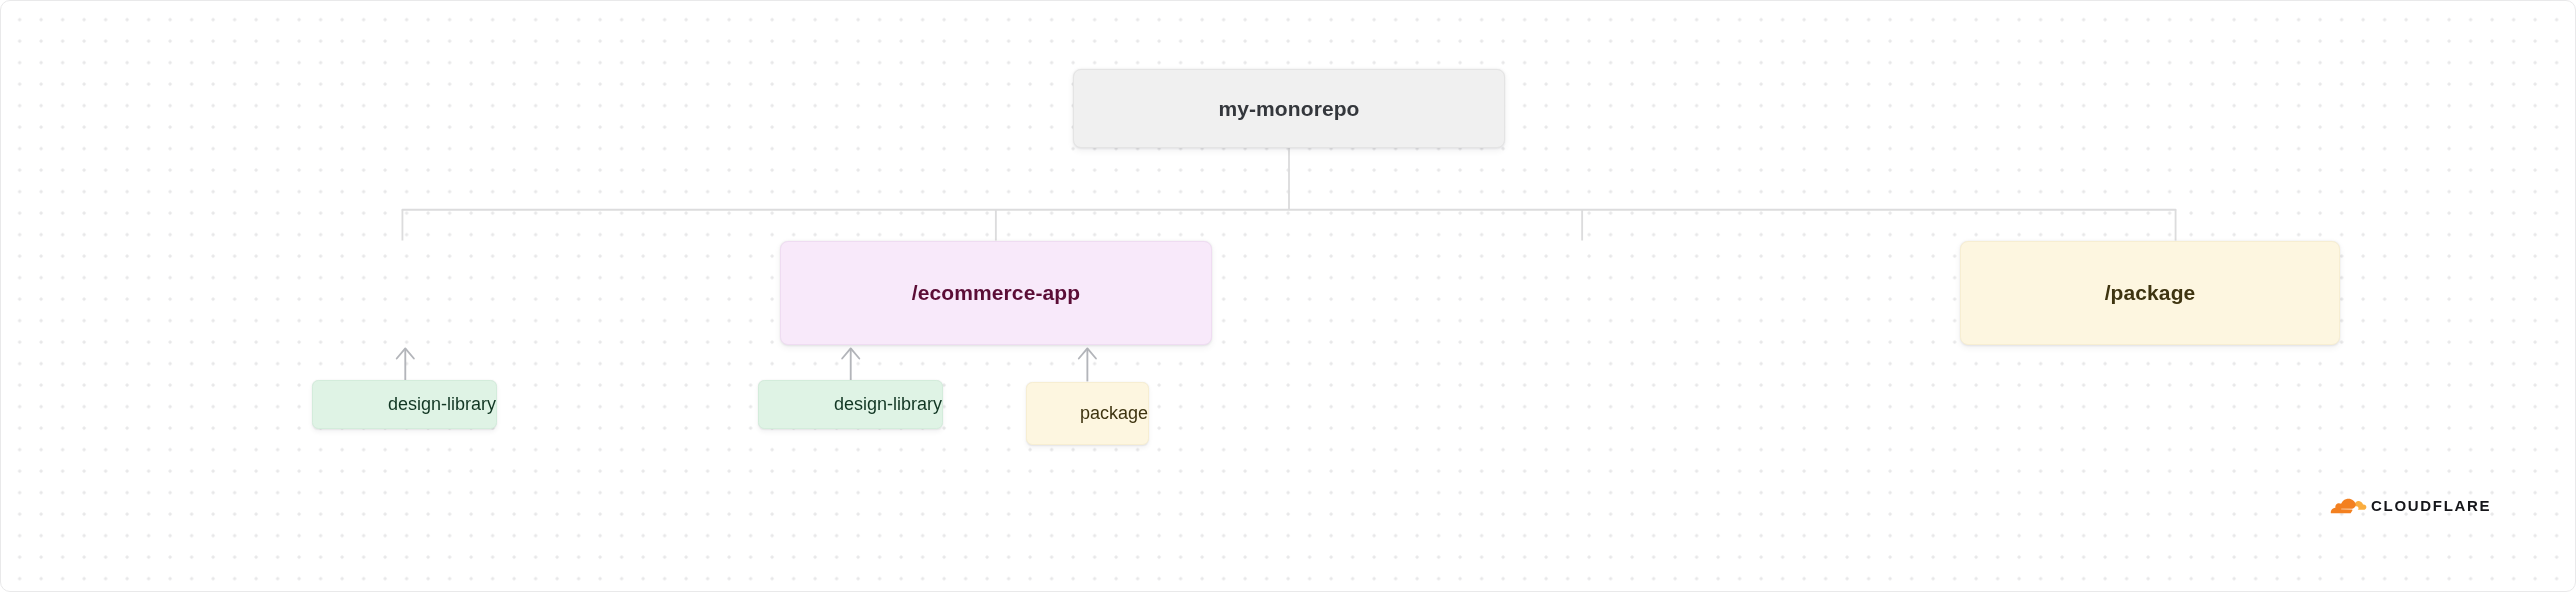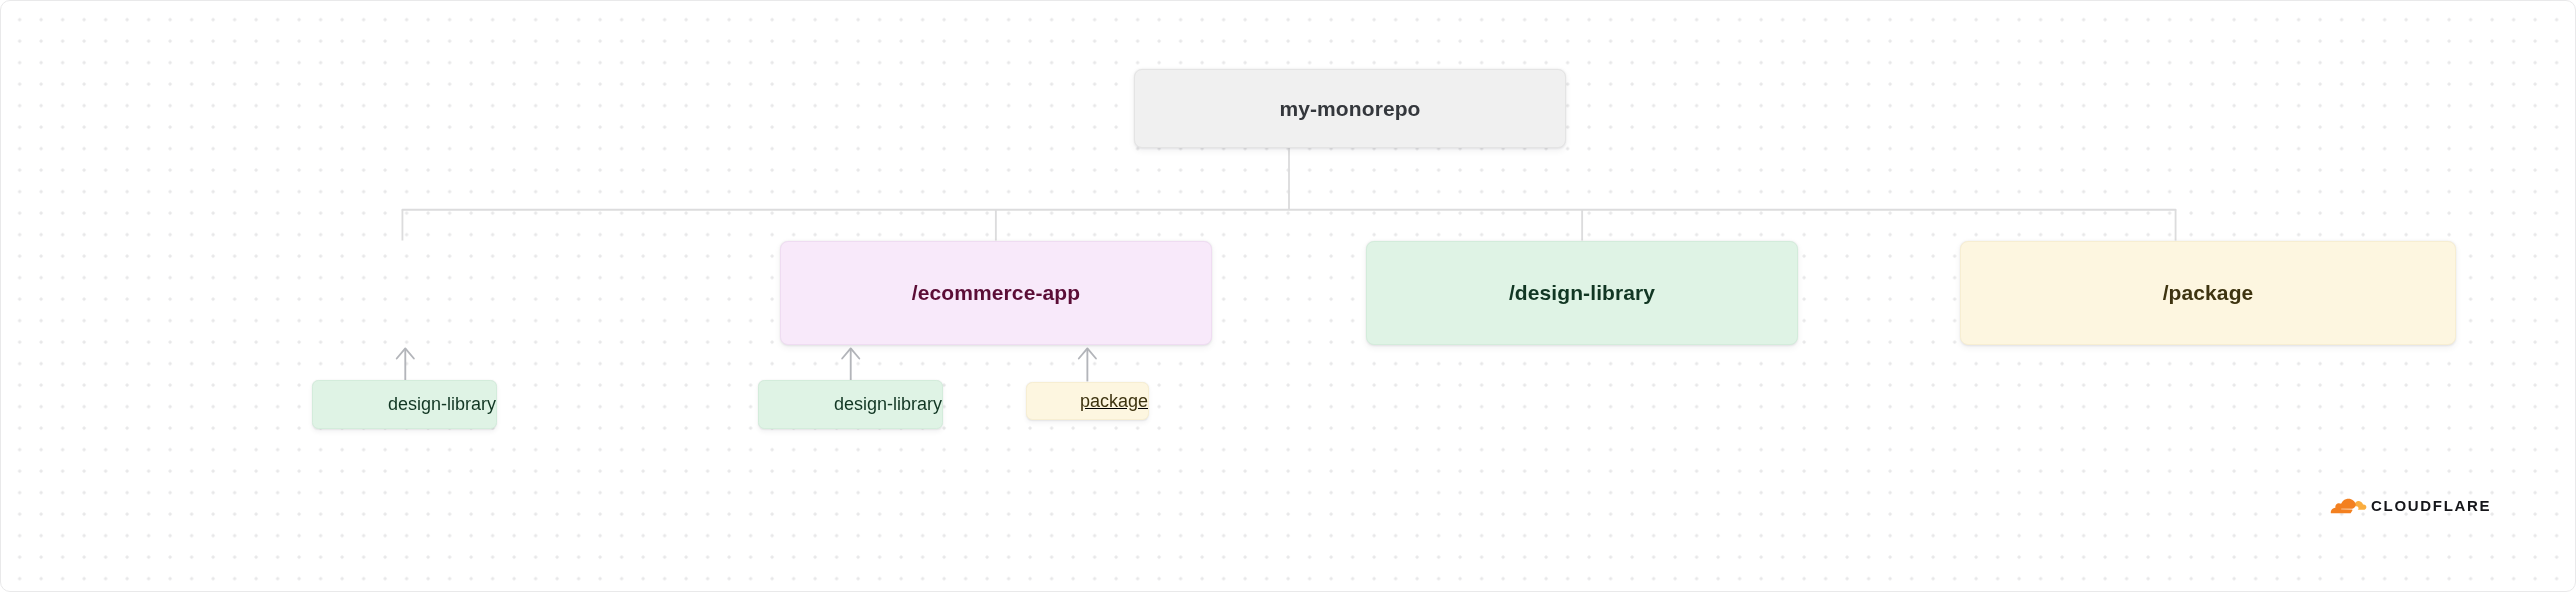--- a/index.html
+++ b/index.html
@@ -27,21 +27,21 @@
     display:flex; align-items:center; justify-content:center;
     border-radius:7.9px;
     box-shadow:0 0.7px 2.1px rgba(22,25,30,.085), 0 2.9px 7.9px rgba(22,25,30,.055);
     text-align:center;
     line-height:1.2;
   }
   .node .node-label { font-weight:bold; letter-spacing:0.1px; white-space:nowrap; }
 
   
   .n-root {
-    left:1133px; top:68px; width:432px; height:79px;
+    left:1072px; top:68px; width:432px; height:79px;
     background:#f0f0f0; border:0.7px solid #e4e4e4;
   }
   .n-root .node-label { font-size:21px; color:#34373c; }
 
   
   .n-marketing {
     left:185px; top:240px; width:432px; height:104px;
     background:#e9f1fd; border:0.7px solid #dfeafb;
   }
   .n-marketing .node-label { font-size:21px; color:#112a6e; }
@@ -52,42 +52,42 @@
   }
   .n-ecommerce .node-label { font-size:21px; color:#5b0d36; }
 
   .n-designlib {
     left:1365px; top:240px; width:432px; height:104px;
     background:#dff3e5; border:0.7px solid #d3ecdb;
   }
   .n-designlib .node-label { font-size:21px; color:#113623; }
 
   .n-package {
-    left:1959px; top:240px; width:496px; height:104px;
+    left:1959px; top:240px; width:380px; height:104px;
     background:#fdf6e0; border:0.7px solid #f7eed2;
   }
   .n-package .node-label { font-size:21px; color:#3e3410; }
 
   
   .pill {
     position:absolute;
     display:flex; align-items:center; justify-content:flex-end;
     border-radius:6.4px;
     box-shadow:0 0.7px 1.4px rgba(22,25,30,.07), 0 2.1px 5.7px rgba(22,25,30,.05);
     white-space:nowrap;
   }
   .pill .pill-label { font-size:18px; font-weight:normal; }
 
   .p-m-dl { left:311px; top:379px; width:185px; height:49px; background:#dff3e5; border:0.7px solid #d3ecdb; }
   .p-m-dl .pill-label { color:#113623; }
 
   .p-e-dl { left:757px; top:379px; width:185px; height:49px; background:#dff3e5; border:0.7px solid #d3ecdb; }
   .p-e-dl .pill-label { color:#113623; }
 
-  .p-e-pk { left:1025px; top:381px; width:123px; height:38px; background:#fdf6e0; border:0.7px solid #f7eed2;text-decoration:underline; }
+  .p-e-pk { left:1025px; top:381px; width:123px; height:63px; background:#fdf6e0; border:0.7px solid #f7eed2; }
   .p-e-pk .pill-label { color:#3e3410; }
 
   
   #cf-logo {
     position:absolute; left:2324px; top:492px;
     display:flex; align-items:center; gap:2px;
   }
   #cf-logo .cf-word {
     font-size:15px; font-weight:bold; color:#15161a;
     letter-spacing:1.7px;
@@ -123,23 +123,20 @@
 
   <div class="node n-root">
     <span class="node-label">my-monorepo</span>
   </div>
 
 
   <div class="node n-ecommerce">
     <span class="node-label">/ecommerce-app</span>
   </div>
 
-  <div class="node n-designlib">
-    <span class="node-label">/design-library</span>
-  </div>
 
   <div class="node n-package">
     <span class="node-label">/package</span>
   </div>
 
   <div class="pill p-m-dl">
     <span class="pill-label">design-library</span>
   </div>
 
   <div class="pill p-e-dl">

